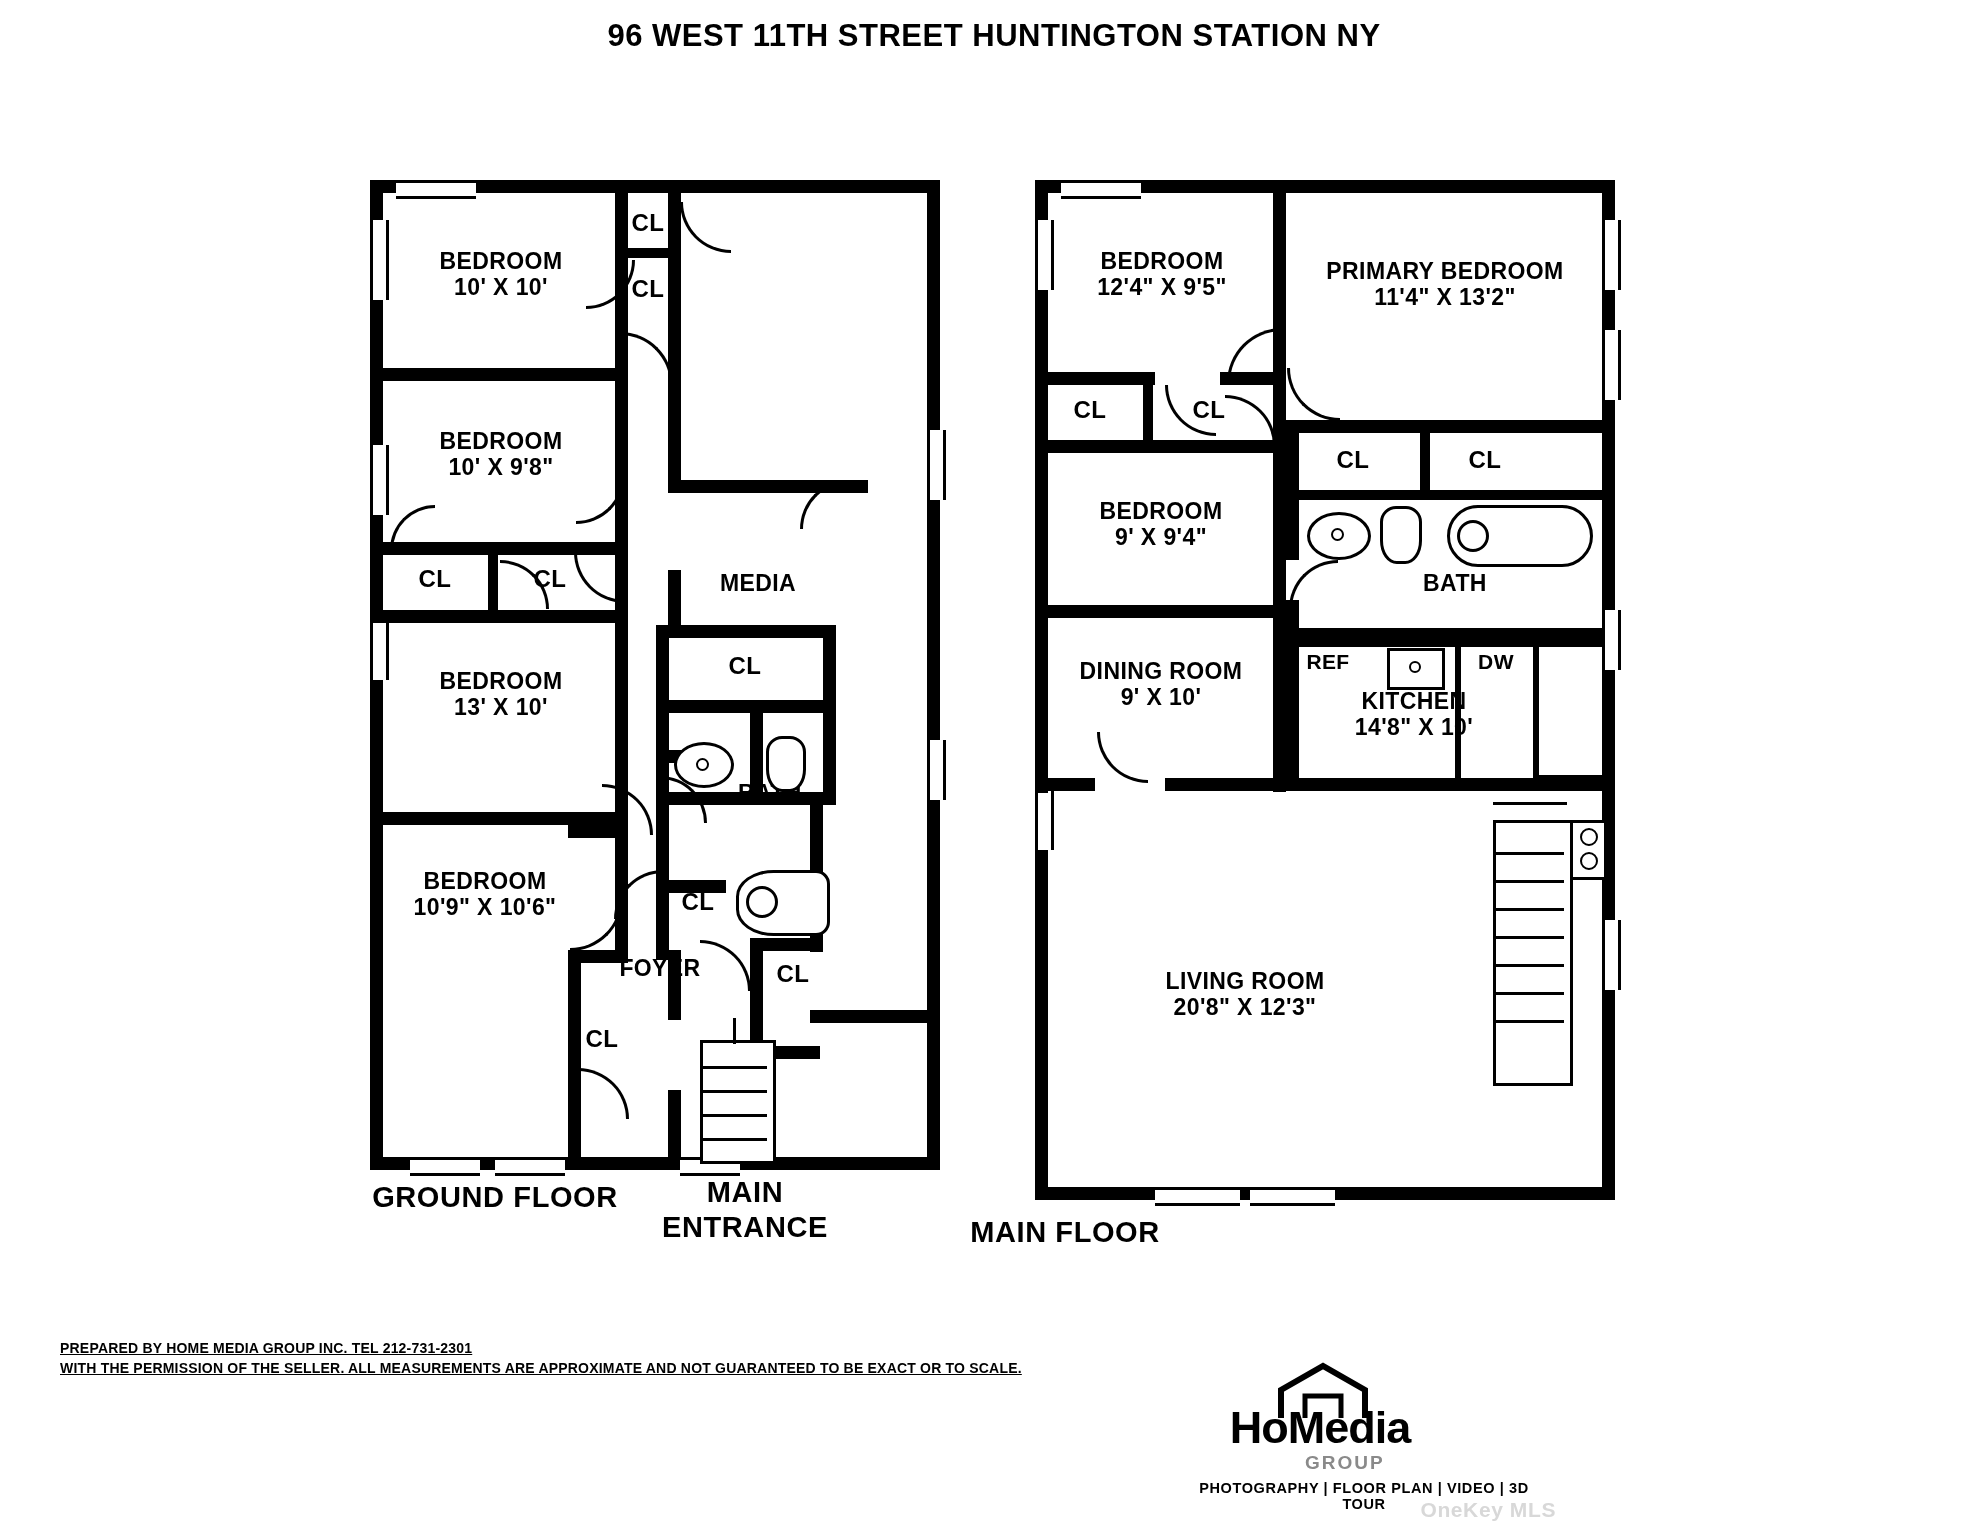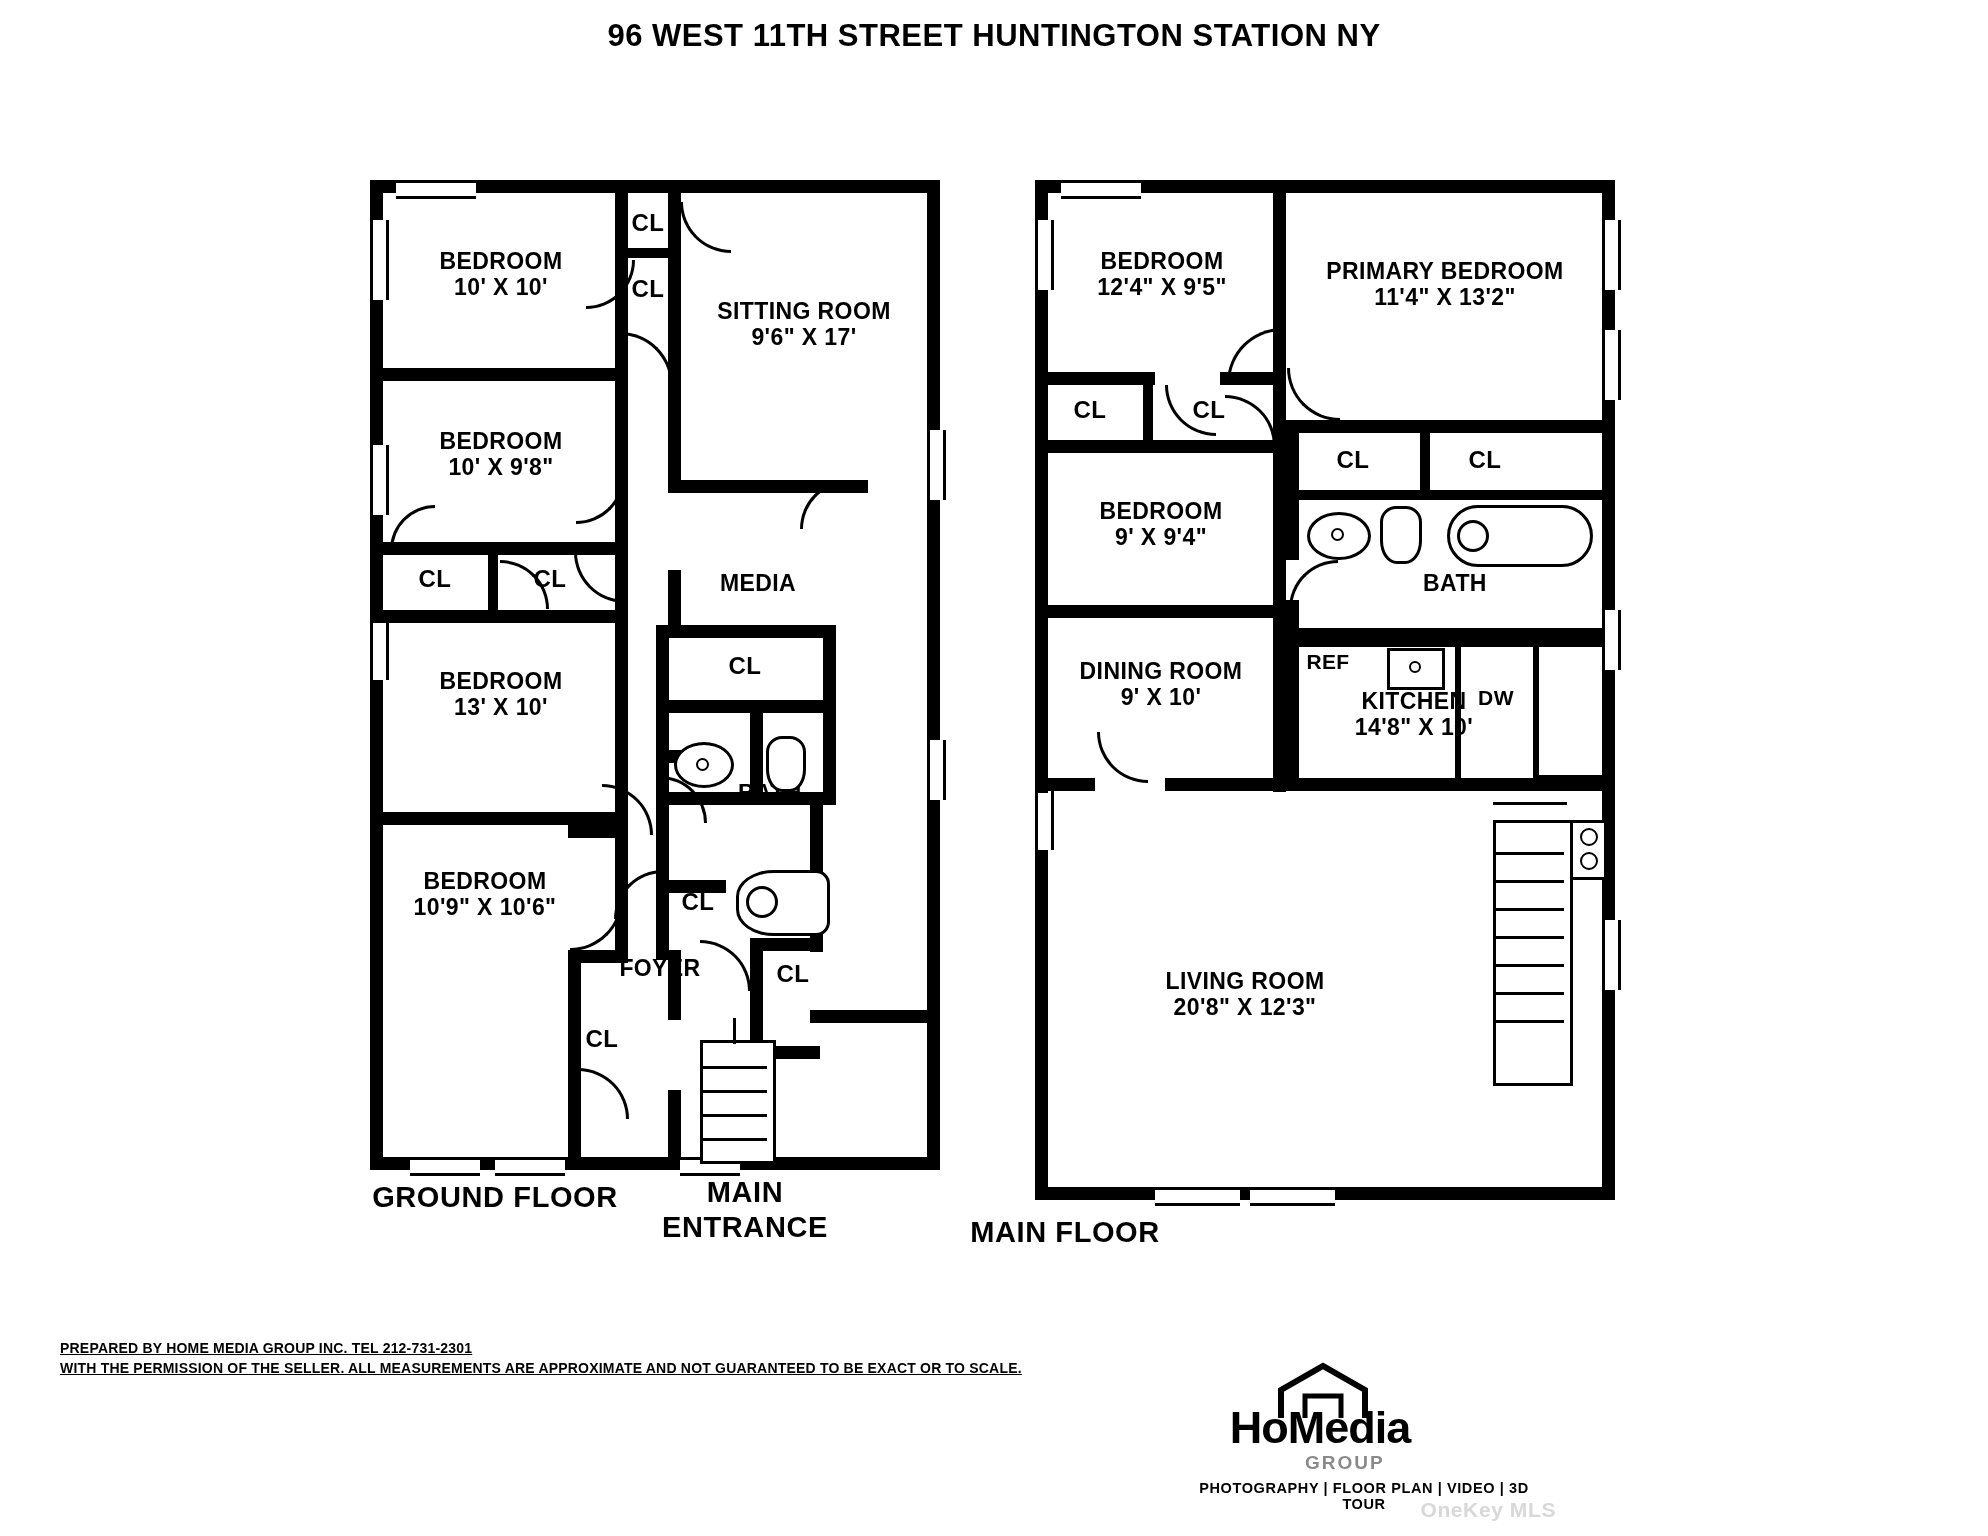--- a/index.html
+++ b/index.html
@@ -127,24 +127,20 @@
 
     <div class="cl" style="left:395px;top:770px;width:56px;height:48px;">CL</div>
 
     <div class="cl" style="left:208px;top:838px;width:48px;height:42px;">CL</div>
 
     <div class="room" style="left:16px;top:40px;width:230px;height:110px;">
       <div class="rname">BEDROOM</div>
       <div class="rdim">10' X 10'</div>
     </div>
 
-    <div class="room" style="left:311px;top:75px;width:246px;height:140px;">
-      <div class="rname" style="white-space:pre-line;">SITTING ROOM</div>
-      <div class="rdim">9'6" X 17'</div>
-    </div>
 
     <div class="room" style="left:16px;top:220px;width:230px;height:110px;">
       <div class="rname">BEDROOM</div>
       <div class="rdim">10' X 9'8"</div>
     </div>
 
     <div class="room" style="left:16px;top:460px;width:230px;height:110px;">
       <div class="rname">BEDROOM</div>
       <div class="rdim">13' X 10'</div>
     </div>
@@ -240,21 +236,21 @@
 
     <div class="wall" style="left:0;top:605px;width:13px;height:8px;"></div>
     <div class="wall" style="left:340px;top:598px;width:227px;height:13px;"></div>
 
     <div class="wall" style="left:251px;top:461px;width:316px;height:6px;"></div>
     <div class="wall" style="left:420px;top:461px;width:6px;height:140px;"></div>
     <div class="wall" style="left:498px;top:461px;width:6px;height:140px;"></div>
     <div class="wall" style="left:498px;top:595px;width:69px;height:6px;"></div>
 
     <div class="lbl" style="left:258px;top:470px;width:70px;font-size:21px;">REF</div>
-    <div class="lbl" style="left:426px;top:470px;width:70px;font-size:21px;margin-top:36px;">DW</div>
+    <div class="lbl" style="left:426px;top:470px;width:70px;font-size:21px;">DW</div>
     <div class="fixture" style="left:352px;top:468px;width:52px;height:36px;"></div>
     <div class="dot" style="left:374px;top:481px;width:8px;height:8px;"></div>
     <div class="fixture" style="left:512px;top:640px;width:54px;height:54px;"></div>
     <div class="dot" style="left:520px;top:648px;width:14px;height:14px;"></div>
     <div class="dot" style="left:545px;top:648px;width:14px;height:14px;"></div>
     <div class="dot" style="left:520px;top:672px;width:14px;height:14px;"></div>
     <div class="dot" style="left:545px;top:672px;width:14px;height:14px;"></div>
 
     <div class="fixture oval" style="left:272px;top:332px;width:58px;height:42px;"></div>
     <div class="dot" style="left:296px;top:348px;width:9px;height:9px;"></div>

